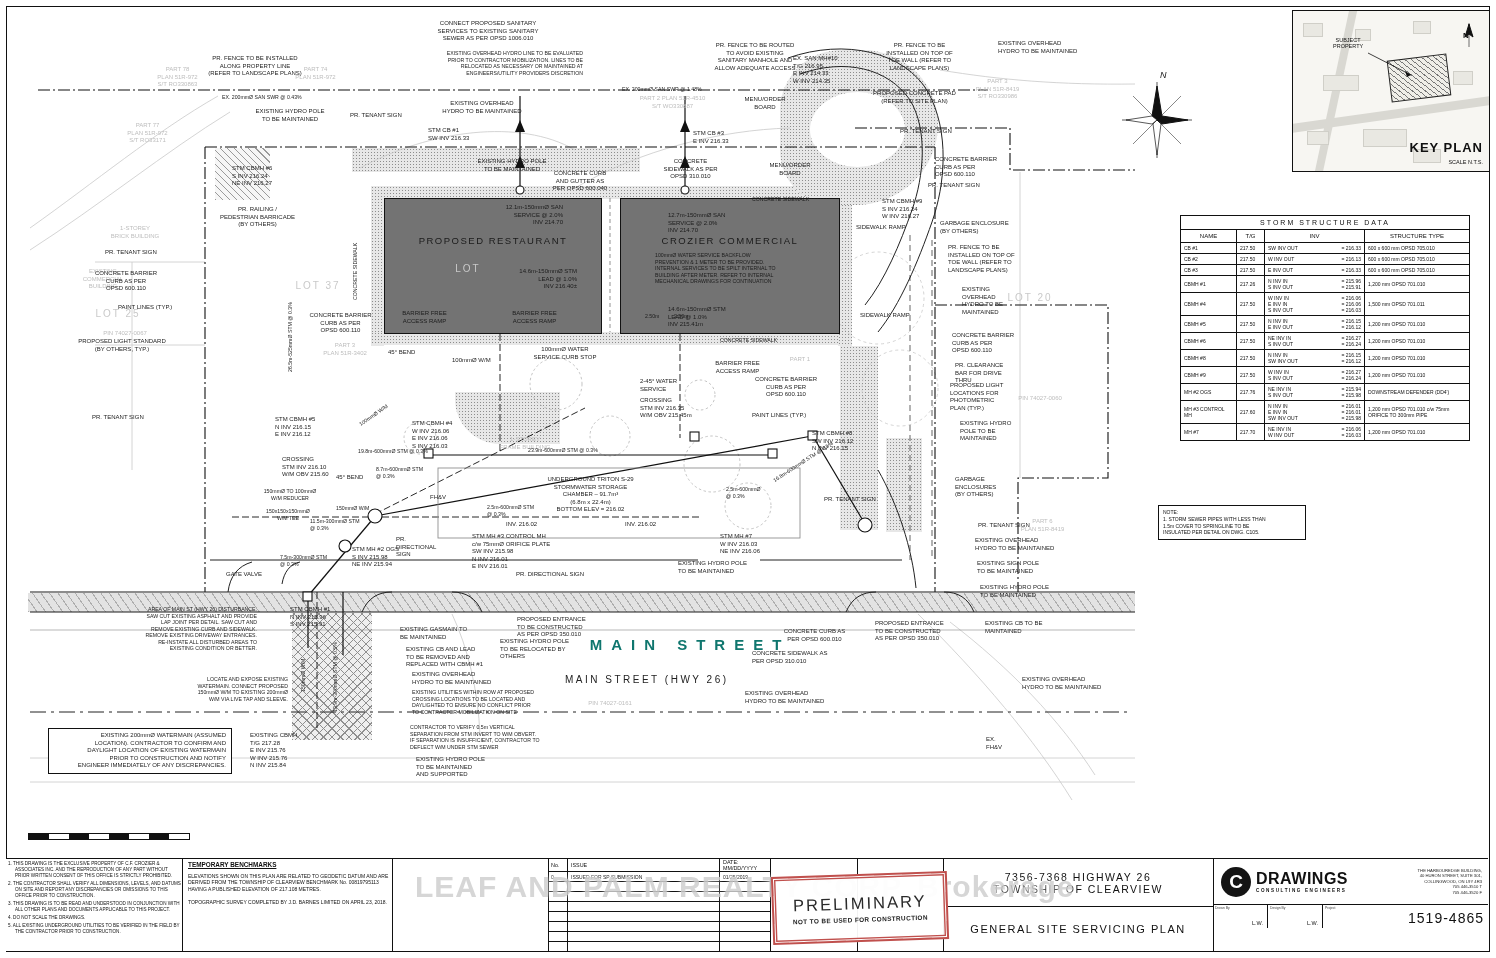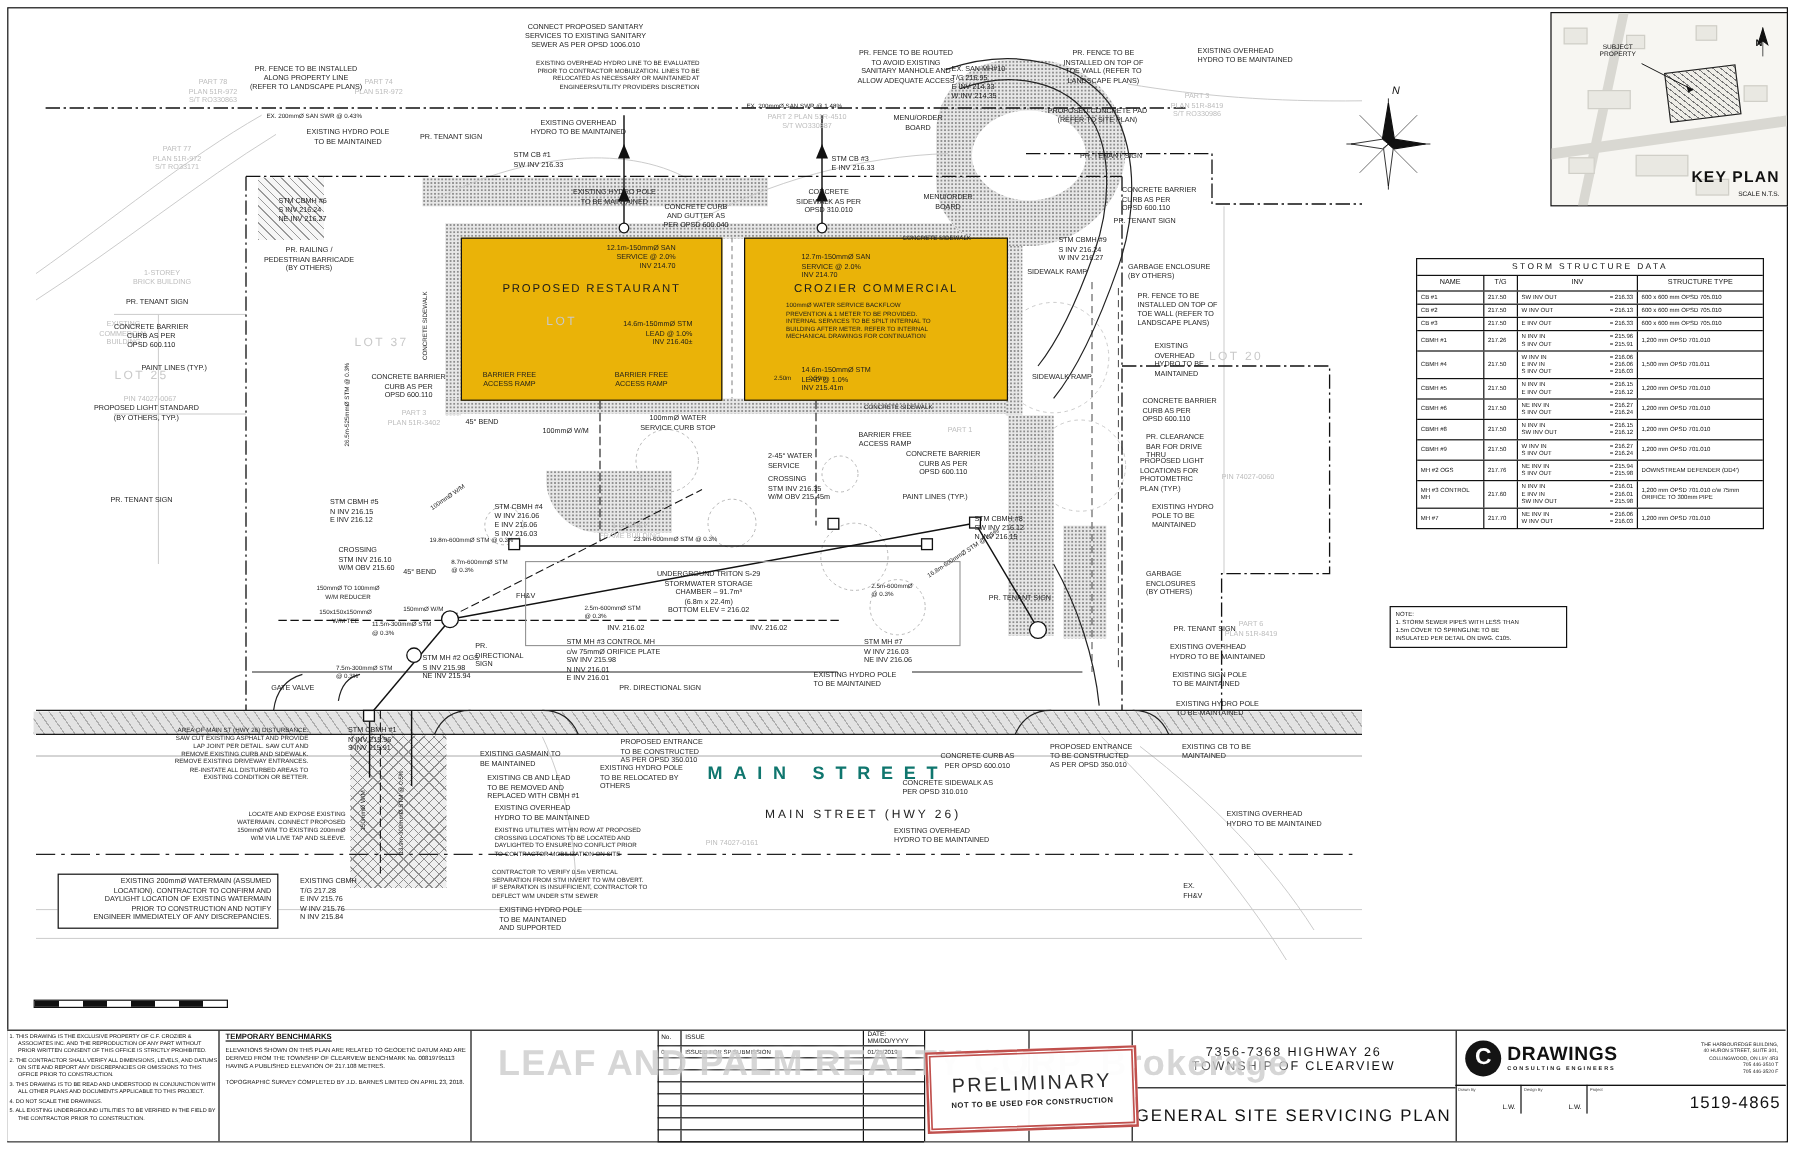--- a/index.html
+++ b/index.html
@@ -8,21 +8,21 @@
   #sheet{position:absolute;left:0;top:0;width:1496px;height:958px;background:#fff;}
   #border{position:absolute;left:6px;top:6px;width:1482px;height:944px;border:1.6px solid #111;}
   
   .stipple{position:absolute;background-color:#e7e7e7;
     background-image:radial-gradient(#8d8d8d 0.6px, transparent 0.8px);background-size:3px 3px;z-index:5;}
   .hatch{position:absolute;background:repeating-linear-gradient(45deg,#9a9a9a 0 0.8px,transparent 0.8px 5px),#f6f6f6;z-index:5;}
   .xhatch{position:absolute;background:repeating-linear-gradient(45deg,#8f8f8f 0 0.8px,transparent 0.8px 6px),
     repeating-linear-gradient(-45deg,#8f8f8f 0 0.8px,transparent 0.8px 6px),#efefef;z-index:5;}
   .road{position:absolute;background:repeating-linear-gradient(55deg,rgba(110,110,110,.45) 0 1px,transparent 1px 7px),#e3e3e3;z-index:4;}
   #plansvg{position:absolute;left:0;top:0;z-index:10;pointer-events:none;}
-  .building{position:absolute;background:#eab308;border:1.6px solid #121212;z-index:15;}
+  .building{position:absolute;background:#737373;border:1.6px solid #121212;z-index:15;}
   .bldg-label{position:absolute;font-size:9.5px;letter-spacing:1.5px;color:#1b1b1b;text-align:center;width:100%;top:36px;}
   
   #annos{position:absolute;left:0;top:0;width:1496px;height:958px;z-index:30;pointer-events:none;}
   .anno{position:absolute;font-size:6px;line-height:1.25;color:#1c1c1c;white-space:pre-line;transform-origin:left top;}
   .anno.sm{font-size:5.2px;}
   .anno.ghost{color:#bdbdbd;}
   .anno.ghost-big{color:#c9c9c9;font-size:10px;letter-spacing:2px;}
   .anno.ghost-street{color:#0f766e;font-size:15px;letter-spacing:9px;font-weight:bold;}
   .anno.street{font-size:10px;letter-spacing:2.5px;color:#222;}
   .anno.boxed{border:1px solid #111;background:#fff;padding:3px 5px;}
@@ -59,21 +59,21 @@
   #tb-bench p{margin:0 0 6px 0;}
   #issuetbl{position:absolute;left:542px;top:0;width:222px;height:92px;font-size:5px;color:#111;}
   .irow{display:grid;grid-template-columns:20px 152px 1fr;border-bottom:0.7px solid #111;height:9px;align-items:center;}
   .irow.h{height:12px;font-size:5.4px;}
   .irow>div{padding:0 3px;border-right:0.7px solid #111;height:100%;display:flex;align-items:center;}
   .irow>div:last-child{border-right:none;}
   #clientcell{position:absolute;left:937px;top:0;width:270px;height:92px;}
   #clienttop{position:absolute;left:0;top:0;width:100%;height:47px;border-bottom:1px solid #111;
     display:flex;flex-direction:column;align-items:center;justify-content:center;font-size:10.5px;letter-spacing:1.5px;color:#111;}
   #titlecell{position:absolute;left:0;top:47px;width:100%;height:45px;display:flex;align-items:center;justify-content:center;
-    font-size:14px;letter-spacing:1.5px;color:#111;}
+    font-size:11px;letter-spacing:1.5px;color:#111;}
   #firmcell{position:absolute;left:1207px;top:0;width:275px;height:92px;}
   #firmtop{position:absolute;left:0;top:0;width:100%;height:45px;border-bottom:1px solid #111;display:flex;align-items:center;}
   #logoC{width:30px;height:30px;border-radius:50%;background:#141414;color:#fff;font-weight:bold;font-size:19px;
     display:flex;align-items:center;justify-content:center;margin-left:8px;}
   #firmname{margin-left:5px;}
   #firmname .n1{font-size:16px;font-weight:bold;letter-spacing:0.5px;color:#111;}
   #firmname .n2{font-size:4.6px;font-weight:bold;letter-spacing:1.6px;color:#111;}
   #firmaddr{margin-left:auto;margin-right:6px;font-size:4.2px;line-height:1.3;text-align:right;color:#222;}
   .frow{position:absolute;left:0;width:100%;height:24px;display:flex;}
   .fcell{border-right:1px solid #111;border-top:1px solid #111;height:100%;position:relative;box-sizing:border-box;}
@@ -516,21 +516,21 @@
 DEFLECT W/M UNDER STM SEWER</div>
       <div class="anno" style="left: 416px; top: 756px; width: 95px; text-align: left;">EXISTING HYDRO POLE
 TO BE MAINTAINED
 AND SUPPORTED</div>
       <div class="anno" style="left: 517px; top: 616px; width: 95px; text-align: left;">PROPOSED ENTRANCE
 TO BE CONSTRUCTED
 AS PER OPSD 350.010</div>
       <div class="anno" style="left: 500px; top: 638px; width: 95px; text-align: left;">EXISTING HYDRO POLE
 TO BE RELOCATED BY
 OTHERS</div>
-      <div class="anno street" style="left: 551px; top: 674px; width: 250px; text-align: right;">MAIN STREET (HWY 26)</div>
+      <div class="anno street" style="left: 565px; top: 674px; width: 250px; text-align: left;">MAIN STREET (HWY 26)</div>
       <div class="anno" style="left: 772px; top: 628px; width: 85px; text-align: center;">CONCRETE CURB AS
 PER OPSD 600.010</div>
       <div class="anno" style="left: 752px; top: 650px; width: 100px; text-align: left;">CONCRETE SIDEWALK AS
 PER OPSD 310.010</div>
       <div class="anno" style="left: 745px; top: 690px; width: 100px; text-align: left;">EXISTING OVERHEAD
 HYDRO TO BE MAINTAINED</div>
       <div class="anno" style="left: 875px; top: 620px; width: 95px; text-align: left;">PROPOSED ENTRANCE
 TO BE CONSTRUCTED
 AS PER OPSD 350.010</div>
       <div class="anno sm" style="left: 352px; top: 300px; transform: rotate(-90deg);">CONCRETE SIDEWALK</div>

